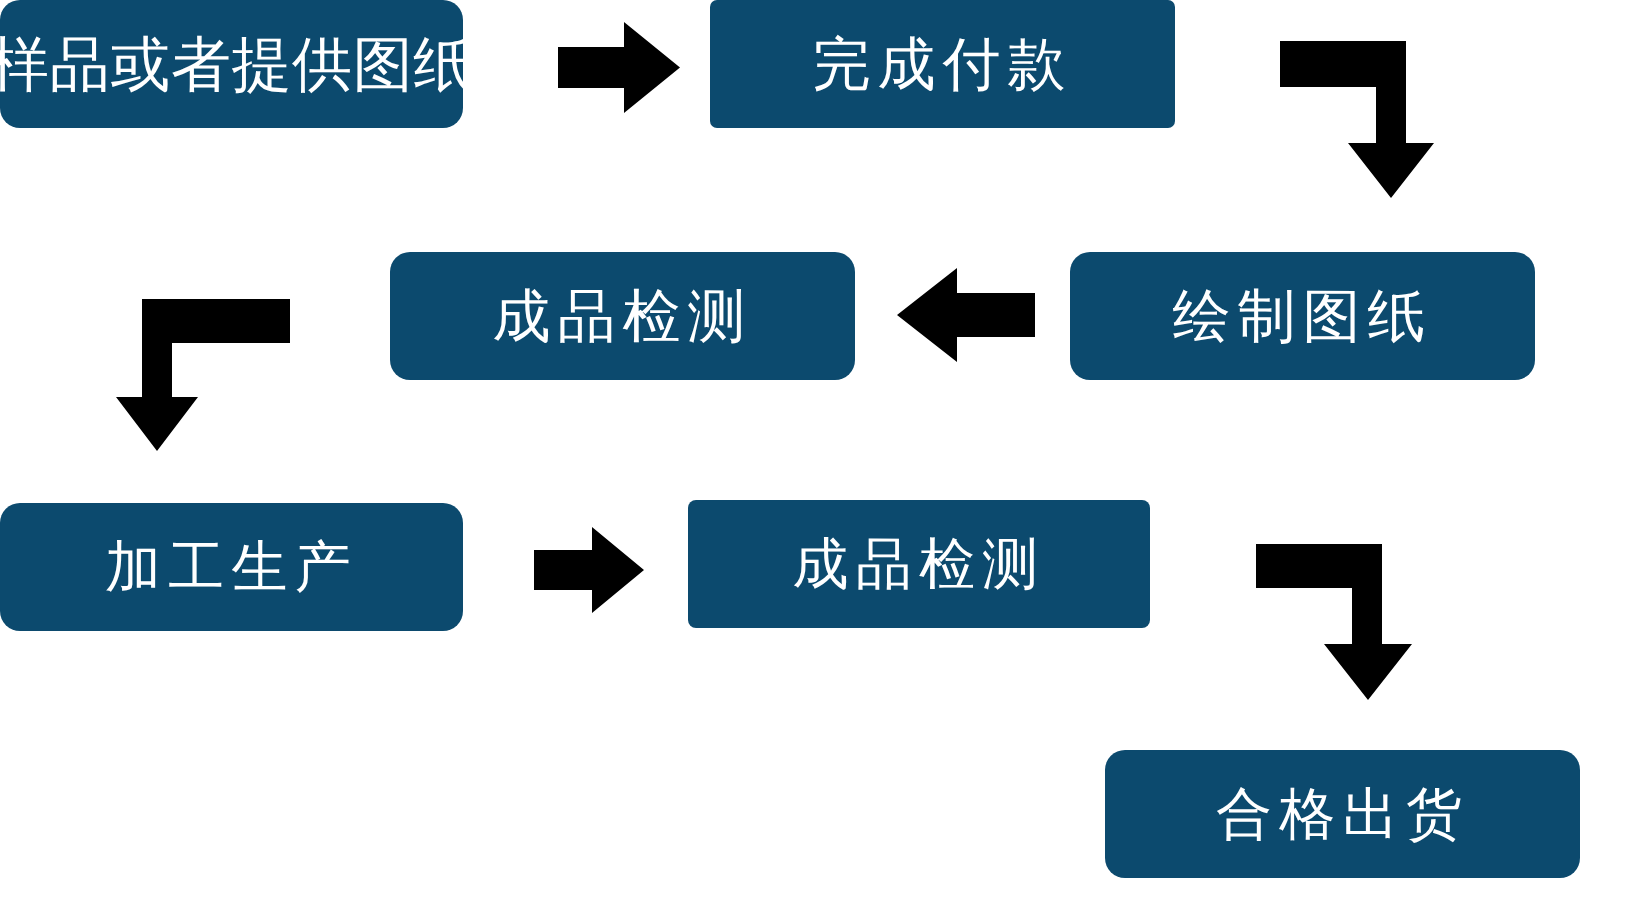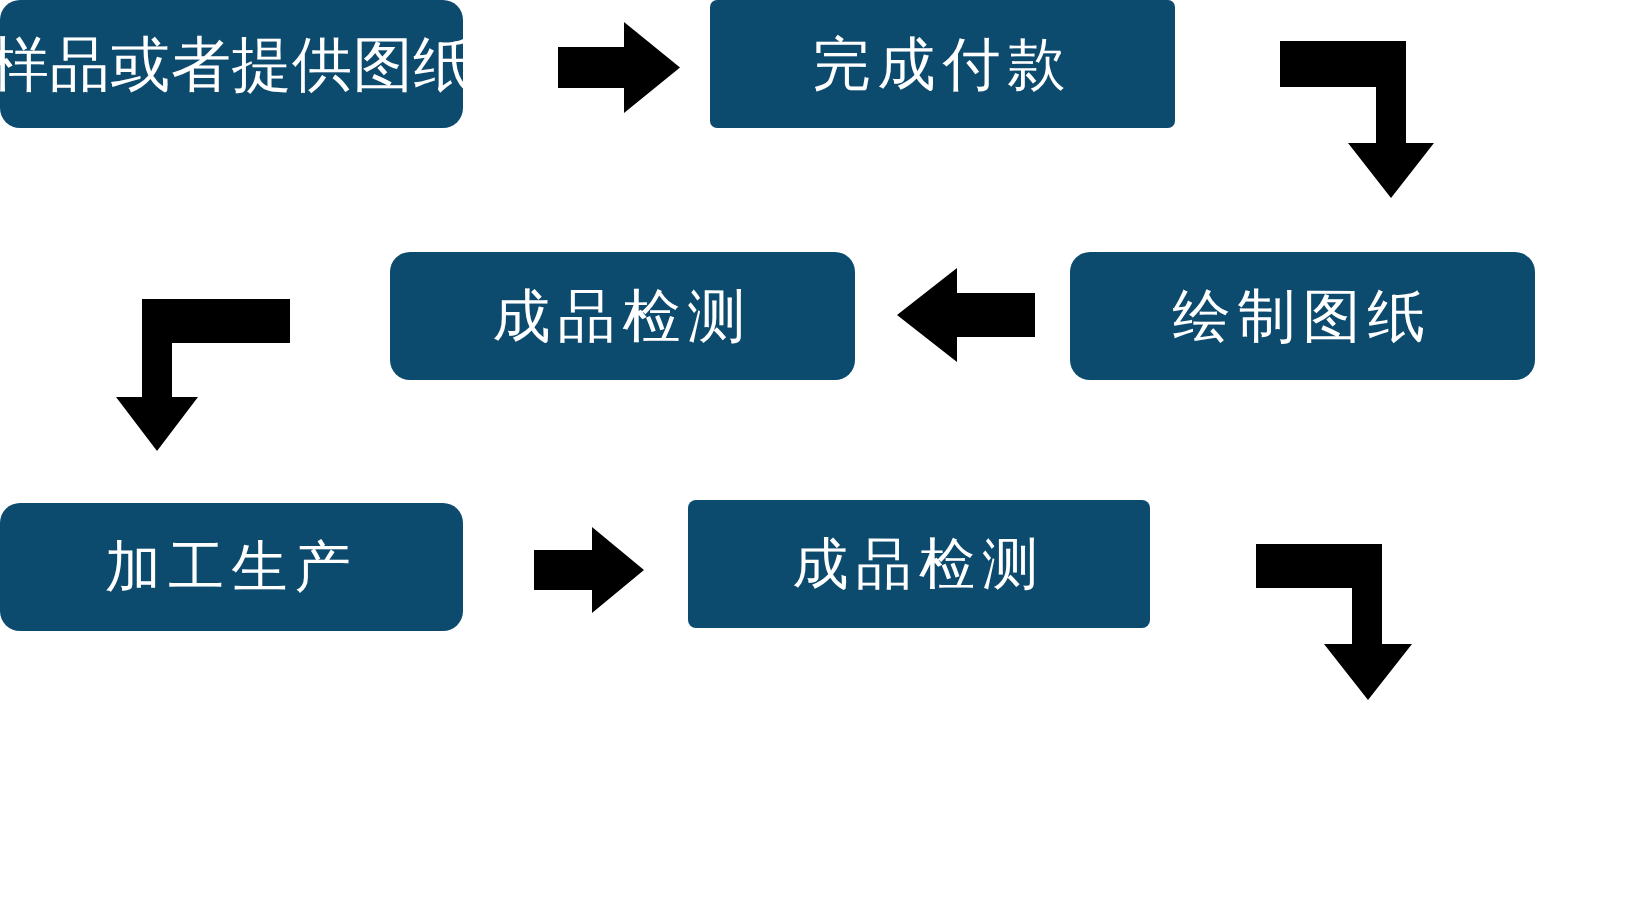--- a/index.html
+++ b/index.html
@@ -94,20 +94,23 @@
   </div>
 
   <div class="node" id="node-production">
     <span class="node-label">加工生产</span>
   </div>
 
   <div class="node" id="node-inspection">
     <span class="node-label">成品检测</span>
   </div>
 
+  <div class="node" id="node-shipment">
+    <span class="node-label">合格出货</span>
+  </div>
 
   <div class="connector" id="conn-sample-payment">
     <svg width="150" height="95" viewBox="0 0 150 95" xmlns="http://www.w3.org/2000/svg">
       <path d="M 18 27 L 84 27 L 84 2 L 140 47.5 L 84 93 L 84 68 L 18 68 Z" fill="#000000"></path>
     </svg>
   </div>
 
   <div class="connector" id="conn-payment-draw">
     <svg width="180" height="180" viewBox="0 0 180 180" xmlns="http://www.w3.org/2000/svg">
       <path d="M 22 16

